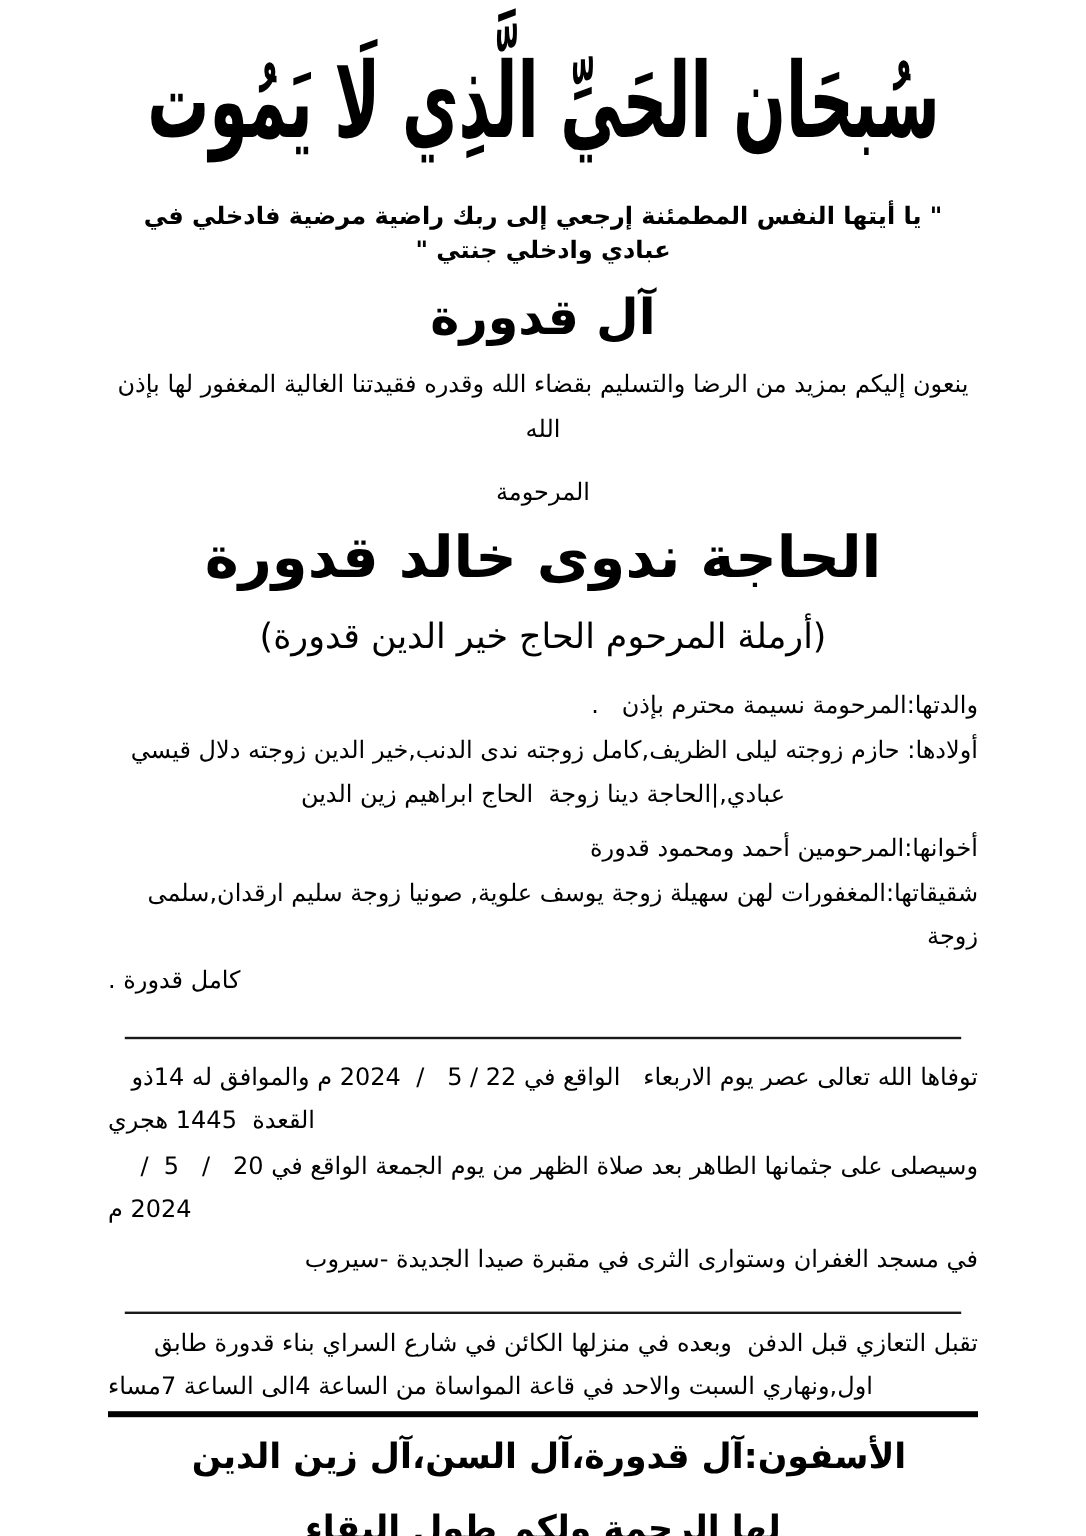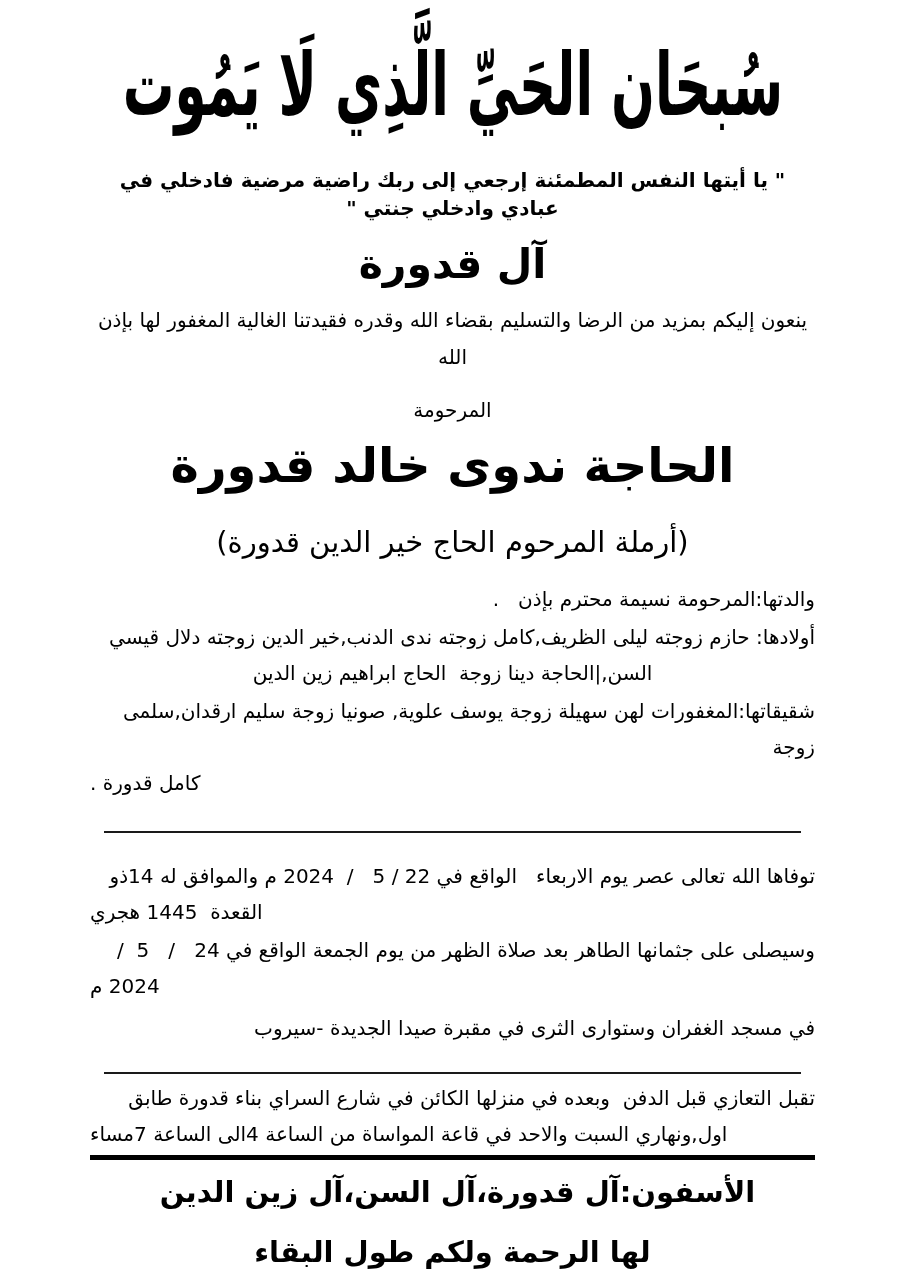--- a/index.html
+++ b/index.html
@@ -22,28 +22,28 @@
     margin-top:6px;font-size:20px;font-weight:bold;text-align:center;line-height:28px;
   }
   .family-title{
     margin:14px 0 0 0;font-size:41px;font-weight:bold;text-align:center;line-height:56px;
   }
   .announce{margin:10px 0 0 0;font-size:20px;line-height:37px;text-align:center;}
   .announce.l2{margin-top:16px;}
   .deceased-name{
     margin:4px 0 0 0;font-size:48px;font-weight:bold;text-align:center;line-height:64px;
   }
-  .widow{margin-top:20px;font-size:29px;text-align:center;line-height:50px;}
+  .widow{margin-top:8px;font-size:29px;text-align:center;line-height:50px;}
 
   .body-line{font-size:20px;line-height:36px;}
   .align-right{text-align:right;}
   .align-left{text-align:left;}
   .align-center{text-align:center;}
   .mt14{margin-top:14px;}  .mt9{margin-top:9px;}
-  .mt8{margin-top:25px;}    .mt6{margin-top:6px;}
+  .mt8{margin-top:13px;}    .mt6{margin-top:6px;}
   .mt4{margin-top:4px;}    .mt2{margin-top:2px;text-align:right;}
 
   .rule-thin{border:0;border-top:2px solid #1a1a1a;margin:30px 14px 0 14px;}
   .rule-thin.second{margin-top:26px;}
   .rule-thick{border:0;border-top:5px solid #000;margin:3px 0 0 0;}
 
   .mourners{
     margin-top:8px;font-size:29px;font-weight:bold;line-height:48px;
     text-align:center;padding-left:10px;
   }
@@ -66,29 +66,30 @@
 
   <div class="announce l1 line">ينعون إليكم بمزيد من الرضا والتسليم بقضاء الله وقدره فقيدتنا الغالية المغفور لها بإذن الله</div>
   <div class="announce l2 line">المرحومة</div>
 
   <div class="deceased-name line">الحاجة ندوى خالد قدورة</div>
 
   <div class="widow line">(أرملة المرحوم الحاج خير الدين قدورة)</div>
 
   <div class="body-line align-right mt14 line">والدتها:المرحومة نسيمة محترم بإذن   .</div>
   <div class="body-line align-right mt2 line">أولادها: حازم زوجته ليلى الظريف,كامل زوجته ندى الدنب,خير الدين زوجته دلال قيسي</div>
-  <div class="body-line align-center line">السن,|الحاجة دينا زوجة  الحاج ابراهيم زين الدين</div>
+  <div class="body-line align-center line">عبادي,|الحاجة دينا زوجة  الحاج ابراهيم زين الدين</div>
+  <div class="body-line align-right mt9 line">أخوانها:المرحومين أحمد ومحمود قدورة</div>
   <div class="body-line align-right mt2 line">شقيقاتها:المغفورات لهن سهيلة زوجة يوسف علوية, صونيا زوجة سليم ارقدان,سلمى زوجة</div>
   <div class="body-line align-left line">كامل قدورة .</div>
 
   <hr class="rule-thin">
 
   <div class="body-line align-right mt8 line">توفاها الله تعالى عصر يوم الاربعاء   الواقع في 22 / 5   /  2024 م والموافق له 14ذو</div>
   <div class="body-line align-left line">القعدة  1445 هجري</div>
-  <div class="body-line align-right mt2 line">وسيصلى على جثمانها الطاهر بعد صلاة الظهر من يوم الجمعة الواقع في 24   /   5  /</div>
+  <div class="body-line align-right mt2 line">وسيصلى على جثمانها الطاهر بعد صلاة الظهر من يوم الجمعة الواقع في 20   /   5  /</div>
   <div class="body-line align-left line">2024 م</div>
   <div class="body-line align-right mt6 line">في مسجد الغفران وستوارى الثرى في مقبرة صيدا الجديدة -سيروب</div>
 
   <hr class="rule-thin second">
 
   <div class="body-line align-right mt6 line">تقبل التعازي قبل الدفن  وبعده في منزلها الكائن في شارع السراي بناء قدورة طابق</div>
   <div class="body-line align-left line">اول,ونهاري السبت والاحد في قاعة المواساة من الساعة 4الى الساعة 7مساء</div>
 
   <hr class="rule-thick">
 

